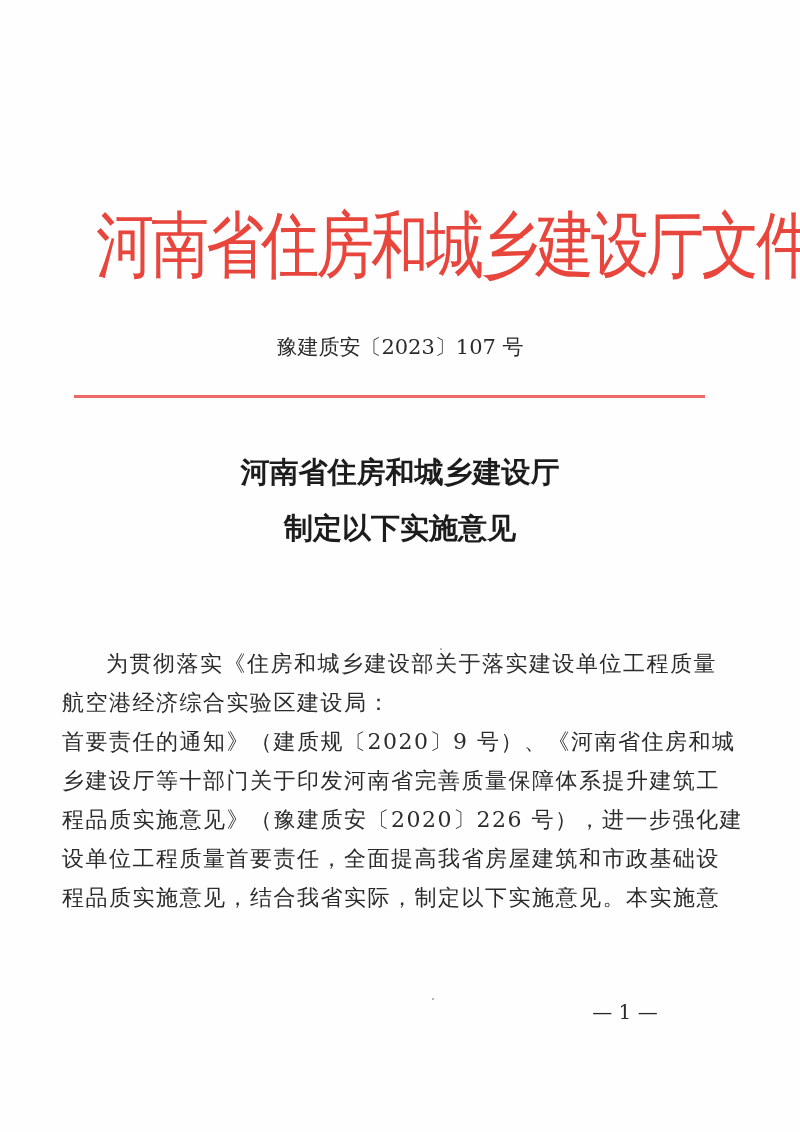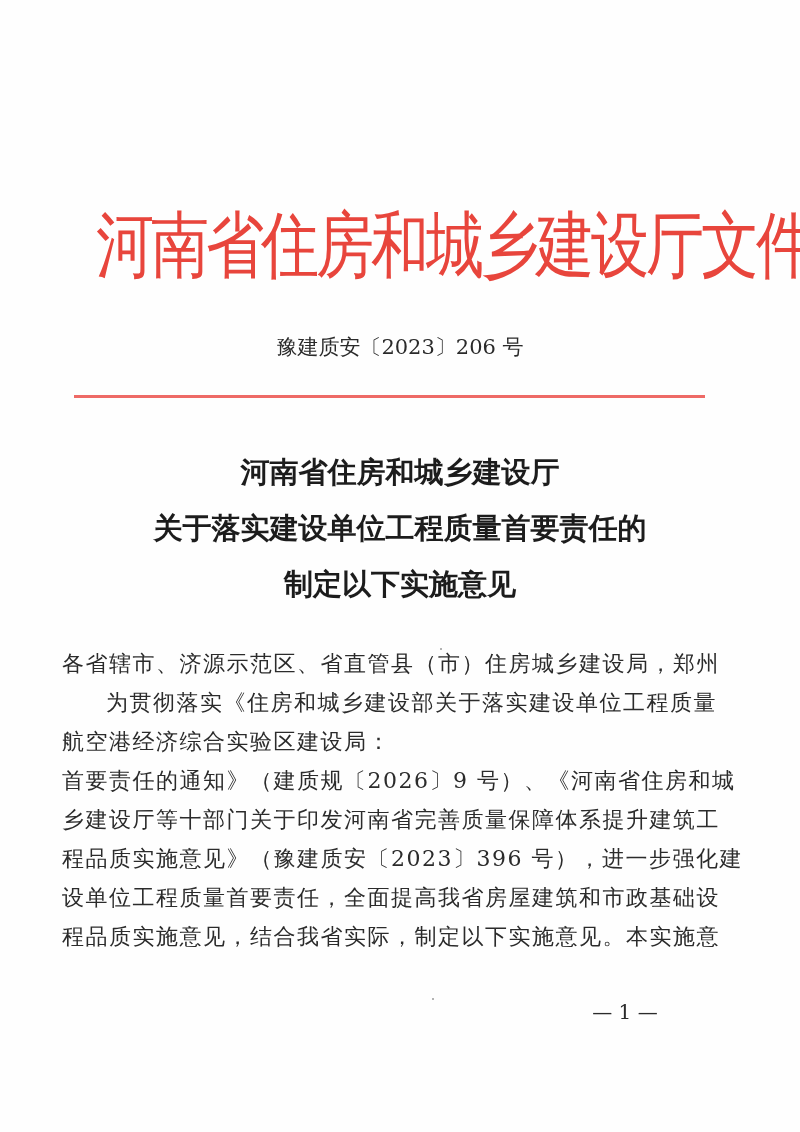--- a/index.html
+++ b/index.html
@@ -114,37 +114,35 @@
       background: #9a9a9a;
     }
   </style>
 </head>
 <body>
 
 <div class="page">
 
   <div class="header-title">河南省住房和城乡建设厅文件</div>
 
-  <div class="doc-number">豫建质安〔2023〕206 号</div>
+  <div class="doc-number">豫建质安〔2023〕107 号</div>
 
   <div class="red-rule"></div>
 
   <div class="notice-title">
     <span class="tline">河南省住房和城乡建设厅</span>
-    <span class="tline">关于落实建设单位工程质量首要责任的</span>
     <span class="tline">制定以下实施意见</span>
   </div>
 
   <div class="body-text">
-    <span class="bline">各省辖市、济源示范区、省直管县（市）住房城乡建设局，郑州</span>
     <span class="bline indent">为贯彻落实《住房和城乡建设部关于落实建设单位工程质量</span>
     <span class="bline">航空港经济综合实验区建设局：</span>
-    <span class="bline">首要责任的通知》（建质规〔2026〕9 号）、《河南省住房和城</span>
+    <span class="bline">首要责任的通知》（建质规〔2020〕9 号）、《河南省住房和城</span>
     <span class="bline">乡建设厅等十部门关于印发河南省完善质量保障体系提升建筑工</span>
-    <span class="bline">程品质实施意见》（豫建质安〔2023〕396 号），进一步强化建</span>
+    <span class="bline">程品质实施意见》（豫建质安〔2020〕226 号），进一步强化建</span>
     <span class="bline">设单位工程质量首要责任，全面提高我省房屋建筑和市政基础设</span>
     <span class="bline">程品质实施意见，结合我省实际，制定以下实施意见。本实施意</span>
   </div>
 
   <div class="page-number">— 1 —</div>
 
   <div class="speck" style="left:432px; top:998px;"></div>
   <div class="speck" style="left:440px; top:648px;"></div>
 
 </div>

